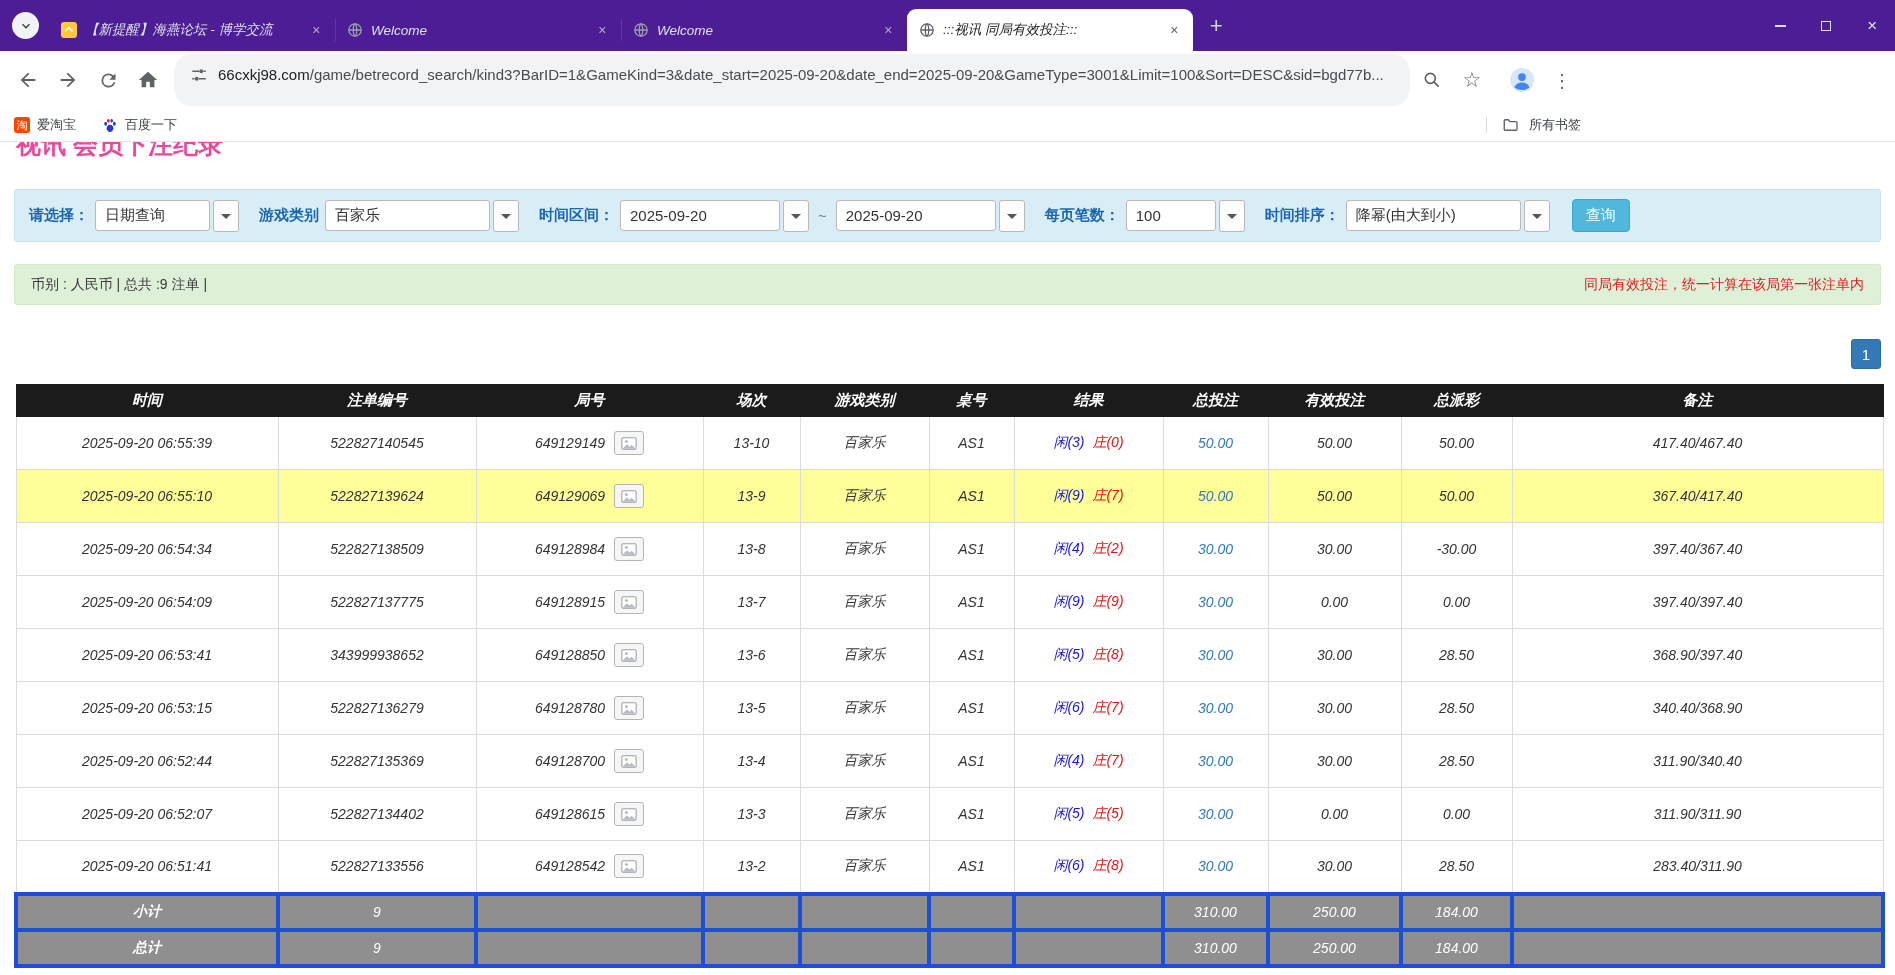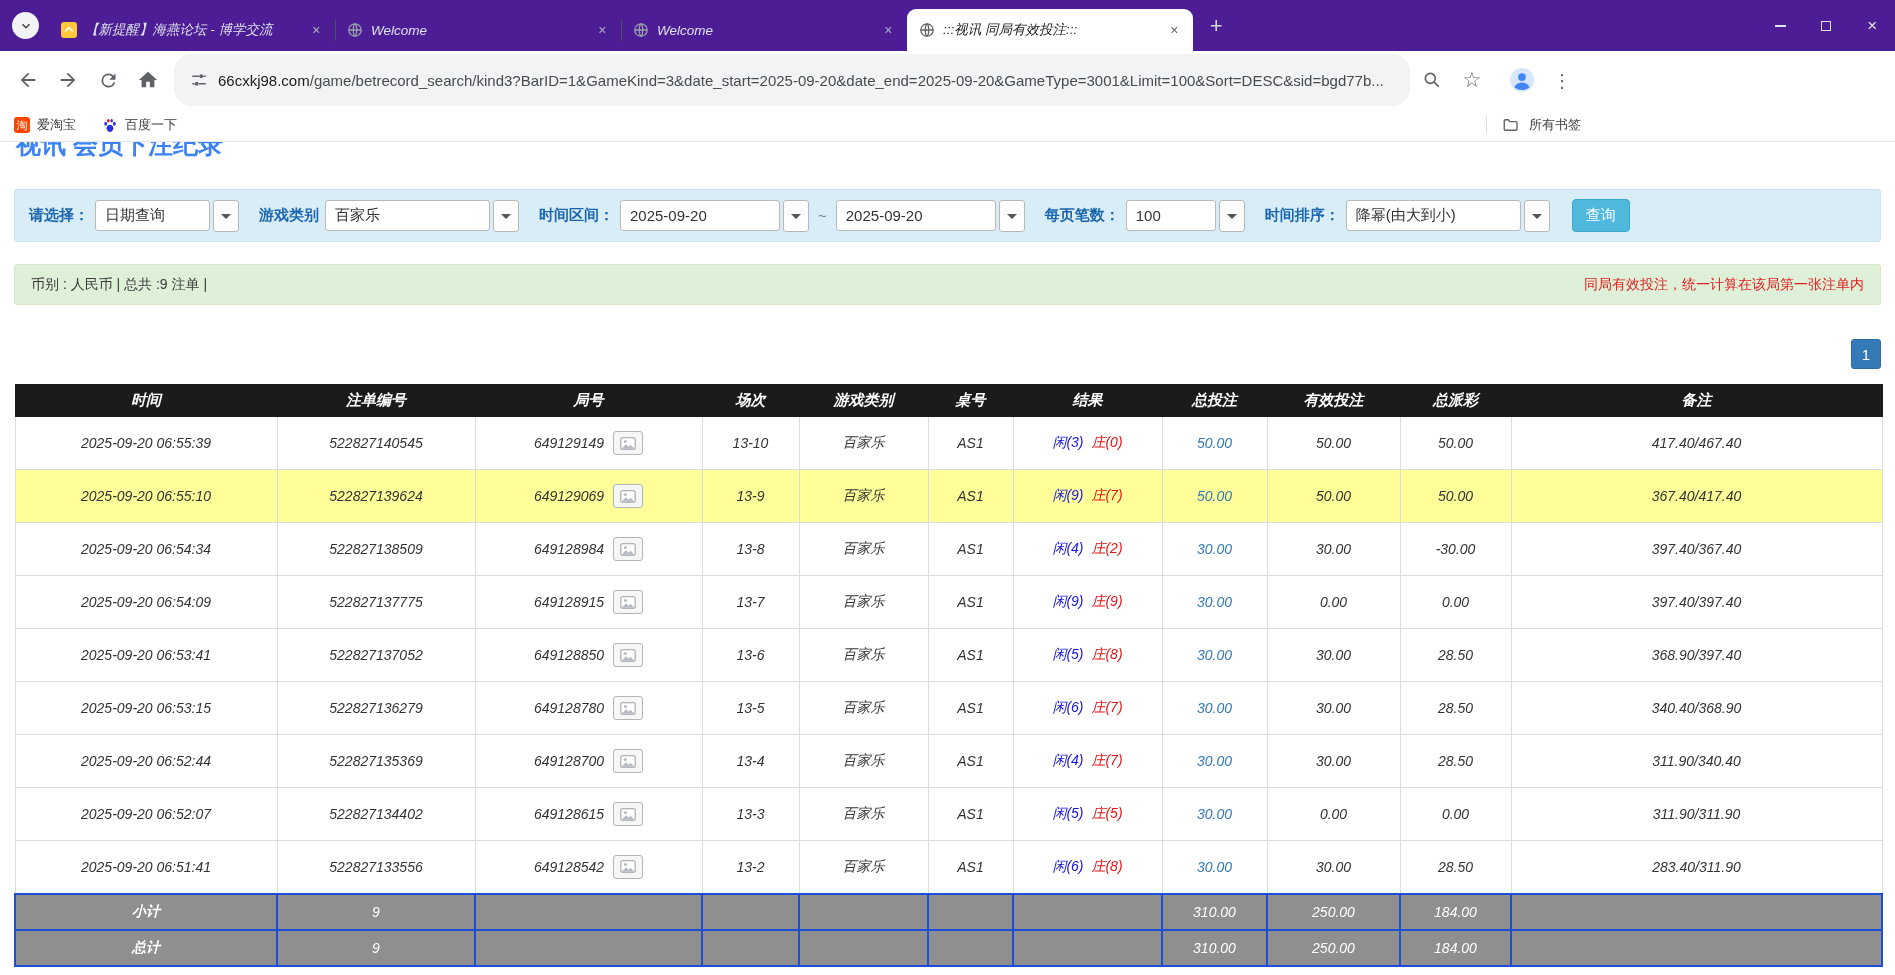--- a/index.html
+++ b/index.html
@@ -26,39 +26,39 @@
   .win-controls { margin-left: auto; align-self: stretch; display: flex; }
   .win-btn { width: 46px; display: flex; align-items: center; justify-content: center; color: #dfe3e8; cursor: pointer; }
   .glyph-min { width: 11px; height: 2px; background: #dfe3e8; }
   .glyph-max { width: 10px; height: 10px; border: 1.5px solid #dfe3e8; }
   .glyph-close { font-size: 17px; line-height: 1; }
 
   
   .navbar { height: 58px; background: #fff; display: flex; align-items: center; padding: 0 8px; }
   .nav-icon { width: 40px; height: 40px; border-radius: 50%; display: flex; align-items: center; justify-content: center; cursor: pointer; }
   .omnibox { width: 1236px; height: 52px; margin-left: 6px; background: #f1f3f4; border-radius: 18px;
-    display: flex; align-items: center; padding: 0 16px; overflow: hidden; }
+    display: flex; padding: 12px 16px; overflow: hidden; }
   .omnibox .url { white-space: nowrap; font-size: 15px; margin-left: 10px; }
   .url .domain { color: #202124; }
   .url .rest { color: #474c51; }
   .after-box { display: flex; align-items: center; }
   .star-glyph { font-size: 21px; color: #5f6368; font-family: "DejaVu Sans", sans-serif; }
   .dots-glyph { font-size: 18px; color: #5f6368; font-family: "DejaVu Sans", sans-serif; letter-spacing: 0; }
 
   
   .bookmarks { height: 33px; background: #fff; border-bottom: 1px solid #e4e6e8; display: flex; align-items: center; padding: 0 14px; }
   .bm-item { display: flex; align-items: center; gap: 7px; font-size: 13px; color: #3c4043; margin-right: 26px; cursor: pointer; }
   .bm-right { margin-left: auto; margin-right: 300px; display: flex; align-items: center; gap: 9px; font-size: 13px; color: #3c4043; cursor: pointer; }
   .bm-divider { width: 1px; height: 16px; background: #dadce0; margin-right: 6px; }
   .taobao-ico { width: 16px; height: 16px; background: #ff4400; border-radius: 3px; color: #fff; font-size: 11px;
     display: flex; align-items: center; justify-content: center; }
 
   
   .page { padding: 0 14px; overflow: hidden; height: 833px; }
-  .page-title { font-size: 25px; font-weight: bold; color: #3b82f6; margin: -14px 0 0 2px; white-space: nowrap; }
+  .page-title { font-size: 25px; font-weight: bold; color: #ec4899; margin: -14px 0 0 2px; white-space: nowrap; }
 
   .filter-bar { margin-top: 28px; height: 53px; background: #d9edf7; border: 1px solid #c6e4f2; border-radius: 3px;
     display: flex; align-items: center; padding: 16px 14px; gap: 6px; }
   .f-label { color: #1a66b0; font-weight: bold; font-size: 15px; white-space: nowrap; margin-left: 14px; }
   .f-label:first-child { margin-left: 0; }
   .combo { display: inline-flex; gap: 3px; }
   .combo input { height: 31px; border: 1px solid #b9b9b9; border-radius: 3px; padding: 0 9px; font-size: 15px; color: #333;
     background: #fff; font-family: "Liberation Sans", sans-serif; }
   .combo .arrow { width: 26px; height: 32px; background: #fdfdfd; border: 1px solid #b9b9b9; border-radius: 3px;
     display: flex; align-items: center; justify-content: center; cursor: pointer; }
@@ -73,21 +73,21 @@
   .summary-right { font-size: 14px; color: #e02020; }
 
   .pager { display: flex; justify-content: flex-end; margin-top: 34px; }
   .page-btn { width: 30px; height: 30px; background: #337ab7; border: 1px solid #2e6da4; border-radius: 3px;
     color: #fff; font-size: 15px; display: flex; align-items: center; justify-content: center; cursor: pointer; }
 
   table.bets { border-collapse: collapse; table-layout: fixed; width: 1867px; margin-top: 15px; font-style: italic; }
   .bets thead th { background: #1b1b1b; border: 1px solid #1b1b1b; color: #fff; font-weight: bold; font-size: 15px; height: 32px; }
   .bets tbody td { background: #fff; border: 1px solid #dcdcdc; height: 53px; font-size: 14px; color: #333; text-align: center; }
   .bets tbody tr.highlight td { background: #ffff99; }
-  .bets tfoot td { background: #8f8f8f; border: 2px solid #1d4ed8; color: #fff; height: 36px; font-size: 14px; text-align: center; }
+  .bets tfoot td { background: #8f8f8f; border: 4px solid #1d4ed8; color: #fff; height: 36px; font-size: 14px; text-align: center; }
   .bets tfoot td.lbl { font-weight: bold; }
   .cell-round-inner { display: inline-flex; align-items: center; gap: 9px; }
   .media-btn { width: 30px; height: 24px; border: 1px solid #b5b5b5; border-radius: 3px; background: #f6f6f6;
     display: inline-flex; align-items: center; justify-content: center; cursor: pointer; }
   .xian { color: #1414e0; }
   .zhuang { color: #e01414; margin-left: 4px; }
   .bet-link { color: #337ab7; text-decoration: none; cursor: pointer; }
   td.neg { color: #e01414; }
 </style>
 </head>
@@ -432,21 +432,21 @@
     </td>
     <td>
       <a class="bet-link">30.00</a>
     </td>
     <td>0.00</td>
     <td>0.00</td>
     <td>397.40/397.40</td>
   </tr>
           <tr>
     <td>2025-09-20 06:53:41</td>
-    <td>522827137052</td>
+    <td>343999938652</td>
     <td>
       <span class="cell-round-inner">
         <span>649128850</span>
         <button class="media-btn">
           <svg width="16" height="13" viewBox="0 0 24 20">
                     <rect x="1" y="1" width="22" height="18" rx="2" fill="#fff" stroke="#9aa0a6" stroke-width="1.6"></rect>
                     <circle cx="8" cy="7" r="2.4" fill="#b8bcc2"></circle>
                     <path d="M3 17l6-6 4 4 3-3 5 5v1H3z" fill="#b8bcc2"></path>
                   </svg>
         </button>

